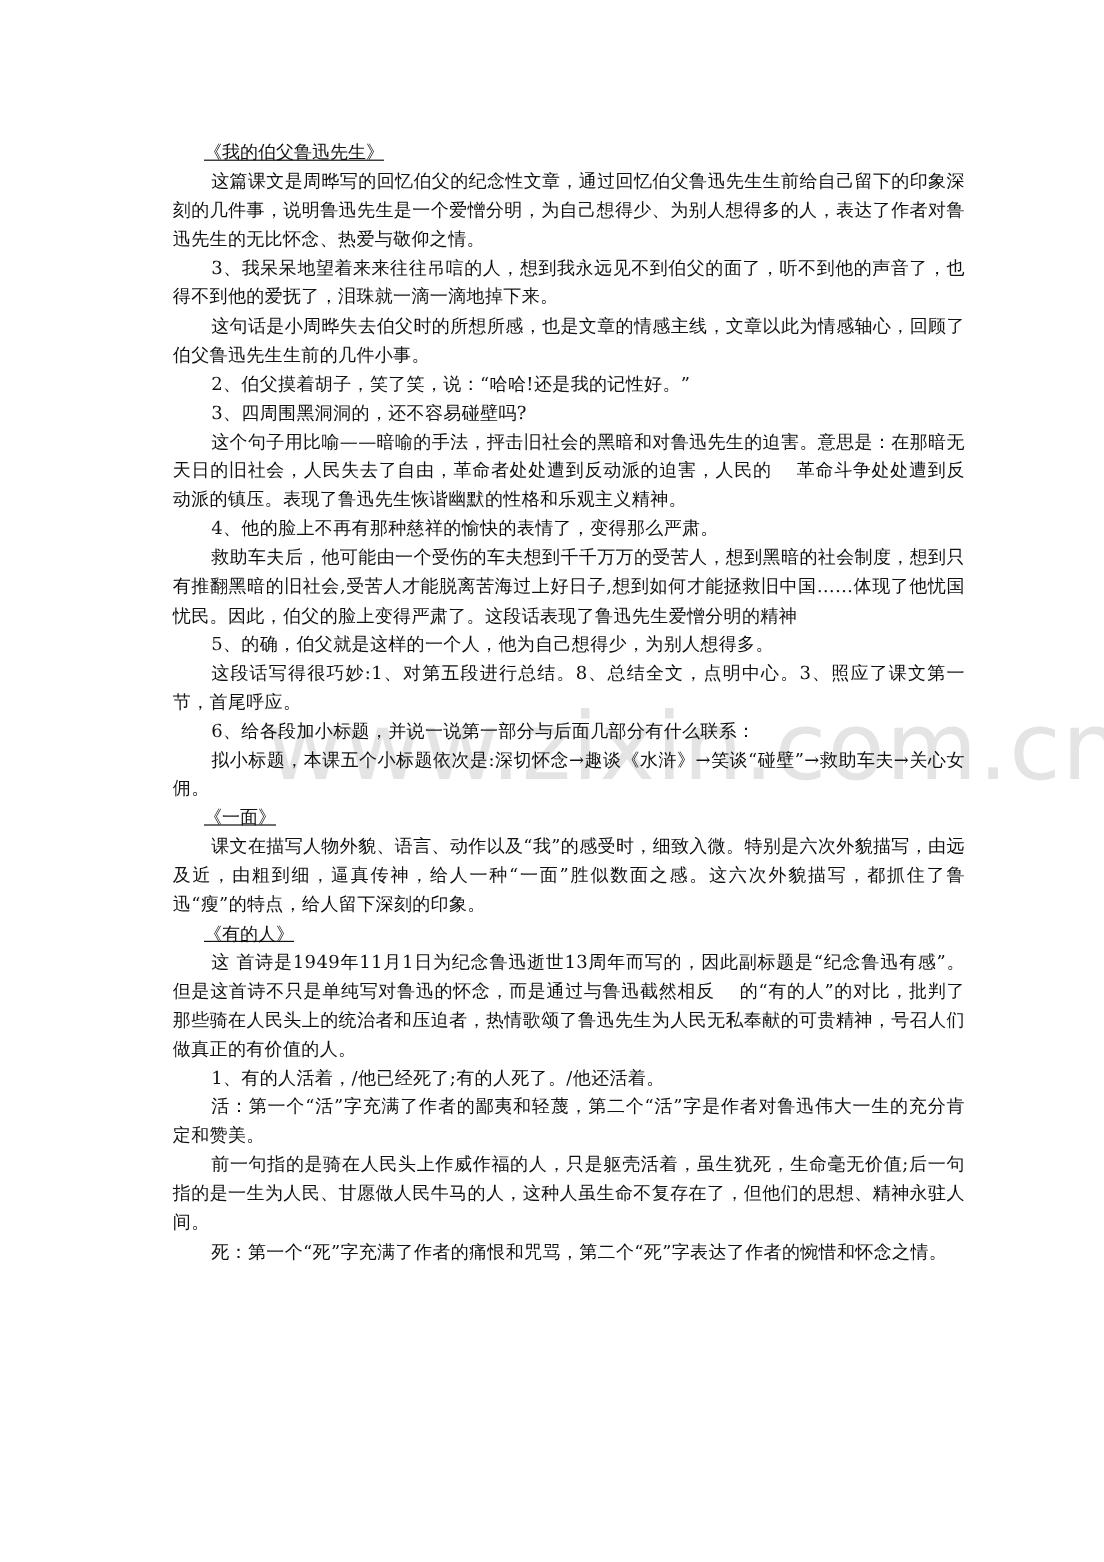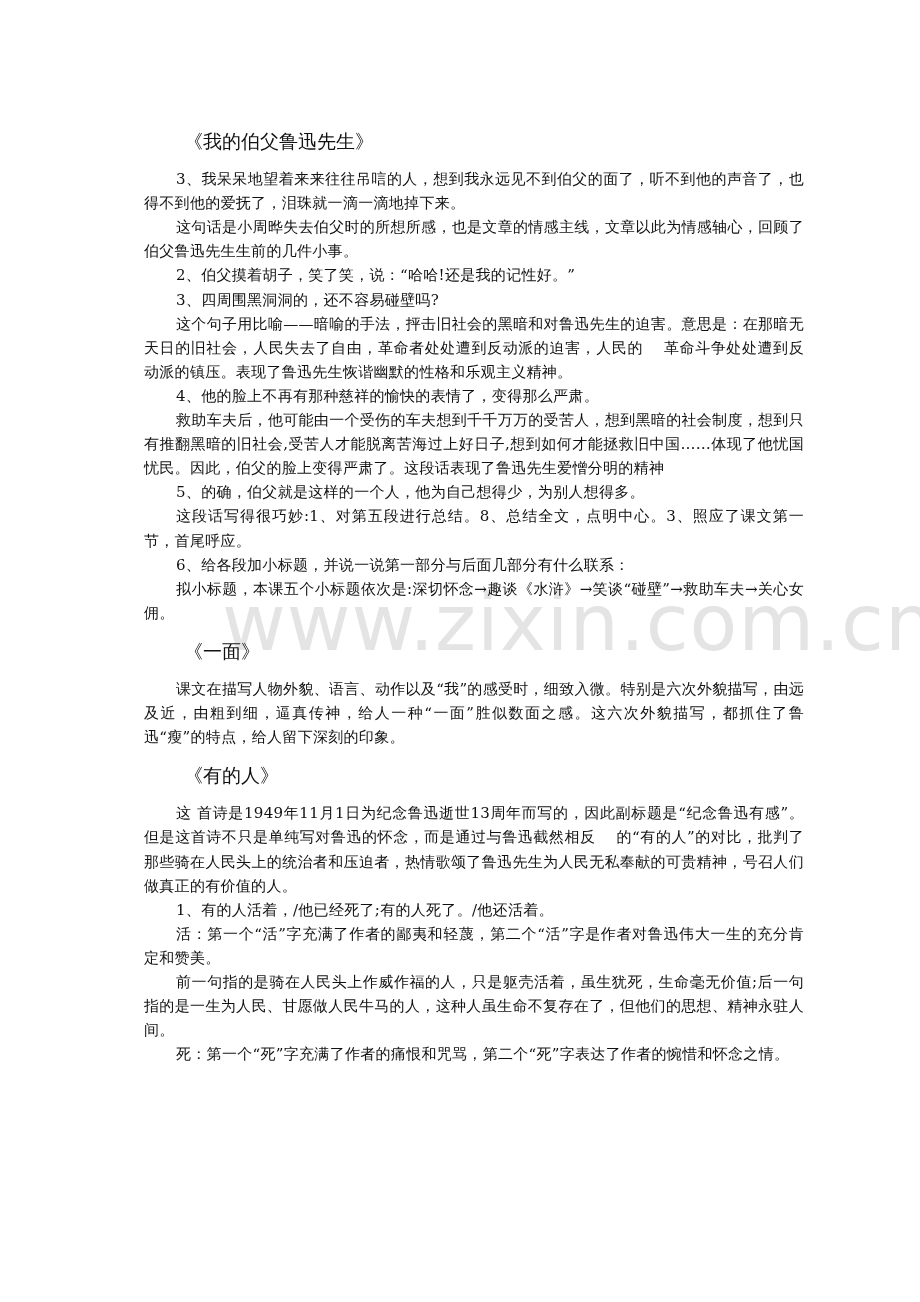--- a/index.html
+++ b/index.html
@@ -1,33 +1,34 @@
 <!DOCTYPE html>
 <html><head>
 <meta charset="utf-8">
 <style>
   html, body { margin:0; padding:0; background:#ffffff; }
   body { width:920px; height:1302px; position:relative; overflow:hidden;
          font-family:"DejaVu Serif","Liberation Serif",serif; color:#111; }
   .page { position:absolute; left:144px; top:115px; width:660px; }
   .p { font-size:15px; line-height:24.1px; text-indent:32px; margin:0;
        text-align:justify; letter-spacing:0.3px; }
-  .title { font-size:19px; line-height:24.1px; margin:14px; padding-left:26px; }
+  .title { font-size:15px; line-height:24.1px; margin:0; padding-left:26px;text-decoration:underline; }
   .watermark { position:absolute; left:222px; top:578px; font-family:"DejaVu Sans","Liberation Sans",sans-serif;
                font-size:78px; color:#e4e4e4; letter-spacing:1px; pointer-events:none; z-index:0; }
   .page { z-index:1; }
 </style>
 </head>
 <body>
 
 <div class="watermark">www.zixin.com.cn</div>
 
 <div class="page">
 
   <div class="title">《我的伯父鲁迅先生》</div>
+  <p class="p">这篇课文是周晔写的回忆伯父的纪念性文章，通过回忆伯父鲁迅先生生前给自己留下的印象深刻的几件事，说明鲁迅先生是一个爱憎分明，为自己想得少、为别人想得多的人，表达了作者对鲁迅先生的无比怀念、热爱与敬仰之情。</p>
   <p class="p">3、我呆呆地望着来来往往吊唁的人，想到我永远见不到伯父的面了，听不到他的声音了，也得不到他的爱抚了，泪珠就一滴一滴地掉下来。</p>
   <p class="p">这句话是小周晔失去伯父时的所想所感，也是文章的情感主线，文章以此为情感轴心，回顾了伯父鲁迅先生生前的几件小事。</p>
   <p class="p">2、伯父摸着胡子，笑了笑，说：“哈哈!还是我的记性好。”</p>
   <p class="p">3、四周围黑洞洞的，还不容易碰壁吗?</p>
   <p class="p">这个句子用比喻——暗喻的手法，抨击旧社会的黑暗和对鲁迅先生的迫害。意思是：在那暗无天日的旧社会，人民失去了自由，革命者处处遭到反动派的迫害，人民的　 革命斗争处处遭到反动派的镇压。表现了鲁迅先生恢谐幽默的性格和乐观主义精神。</p>
   <p class="p">4、他的脸上不再有那种慈祥的愉快的表情了，变得那么严肃。</p>
   <p class="p">救助车夫后，他可能由一个受伤的车夫想到千千万万的受苦人，想到黑暗的社会制度，想到只有推翻黑暗的旧社会,受苦人才能脱离苦海过上好日子,想到如何才能拯救旧中国……体现了他忧国忧民。因此，伯父的脸上变得严肃了。这段话表现了鲁迅先生爱憎分明的精神</p>
   <p class="p">5、的确，伯父就是这样的一个人，他为自己想得少，为别人想得多。</p>
   <p class="p">这段话写得很巧妙:1、对第五段进行总结。8、总结全文，点明中心。3、照应了课文第一节，首尾呼应。</p>
   <p class="p">6、给各段加小标题，并说一说第一部分与后面几部分有什么联系：</p>

